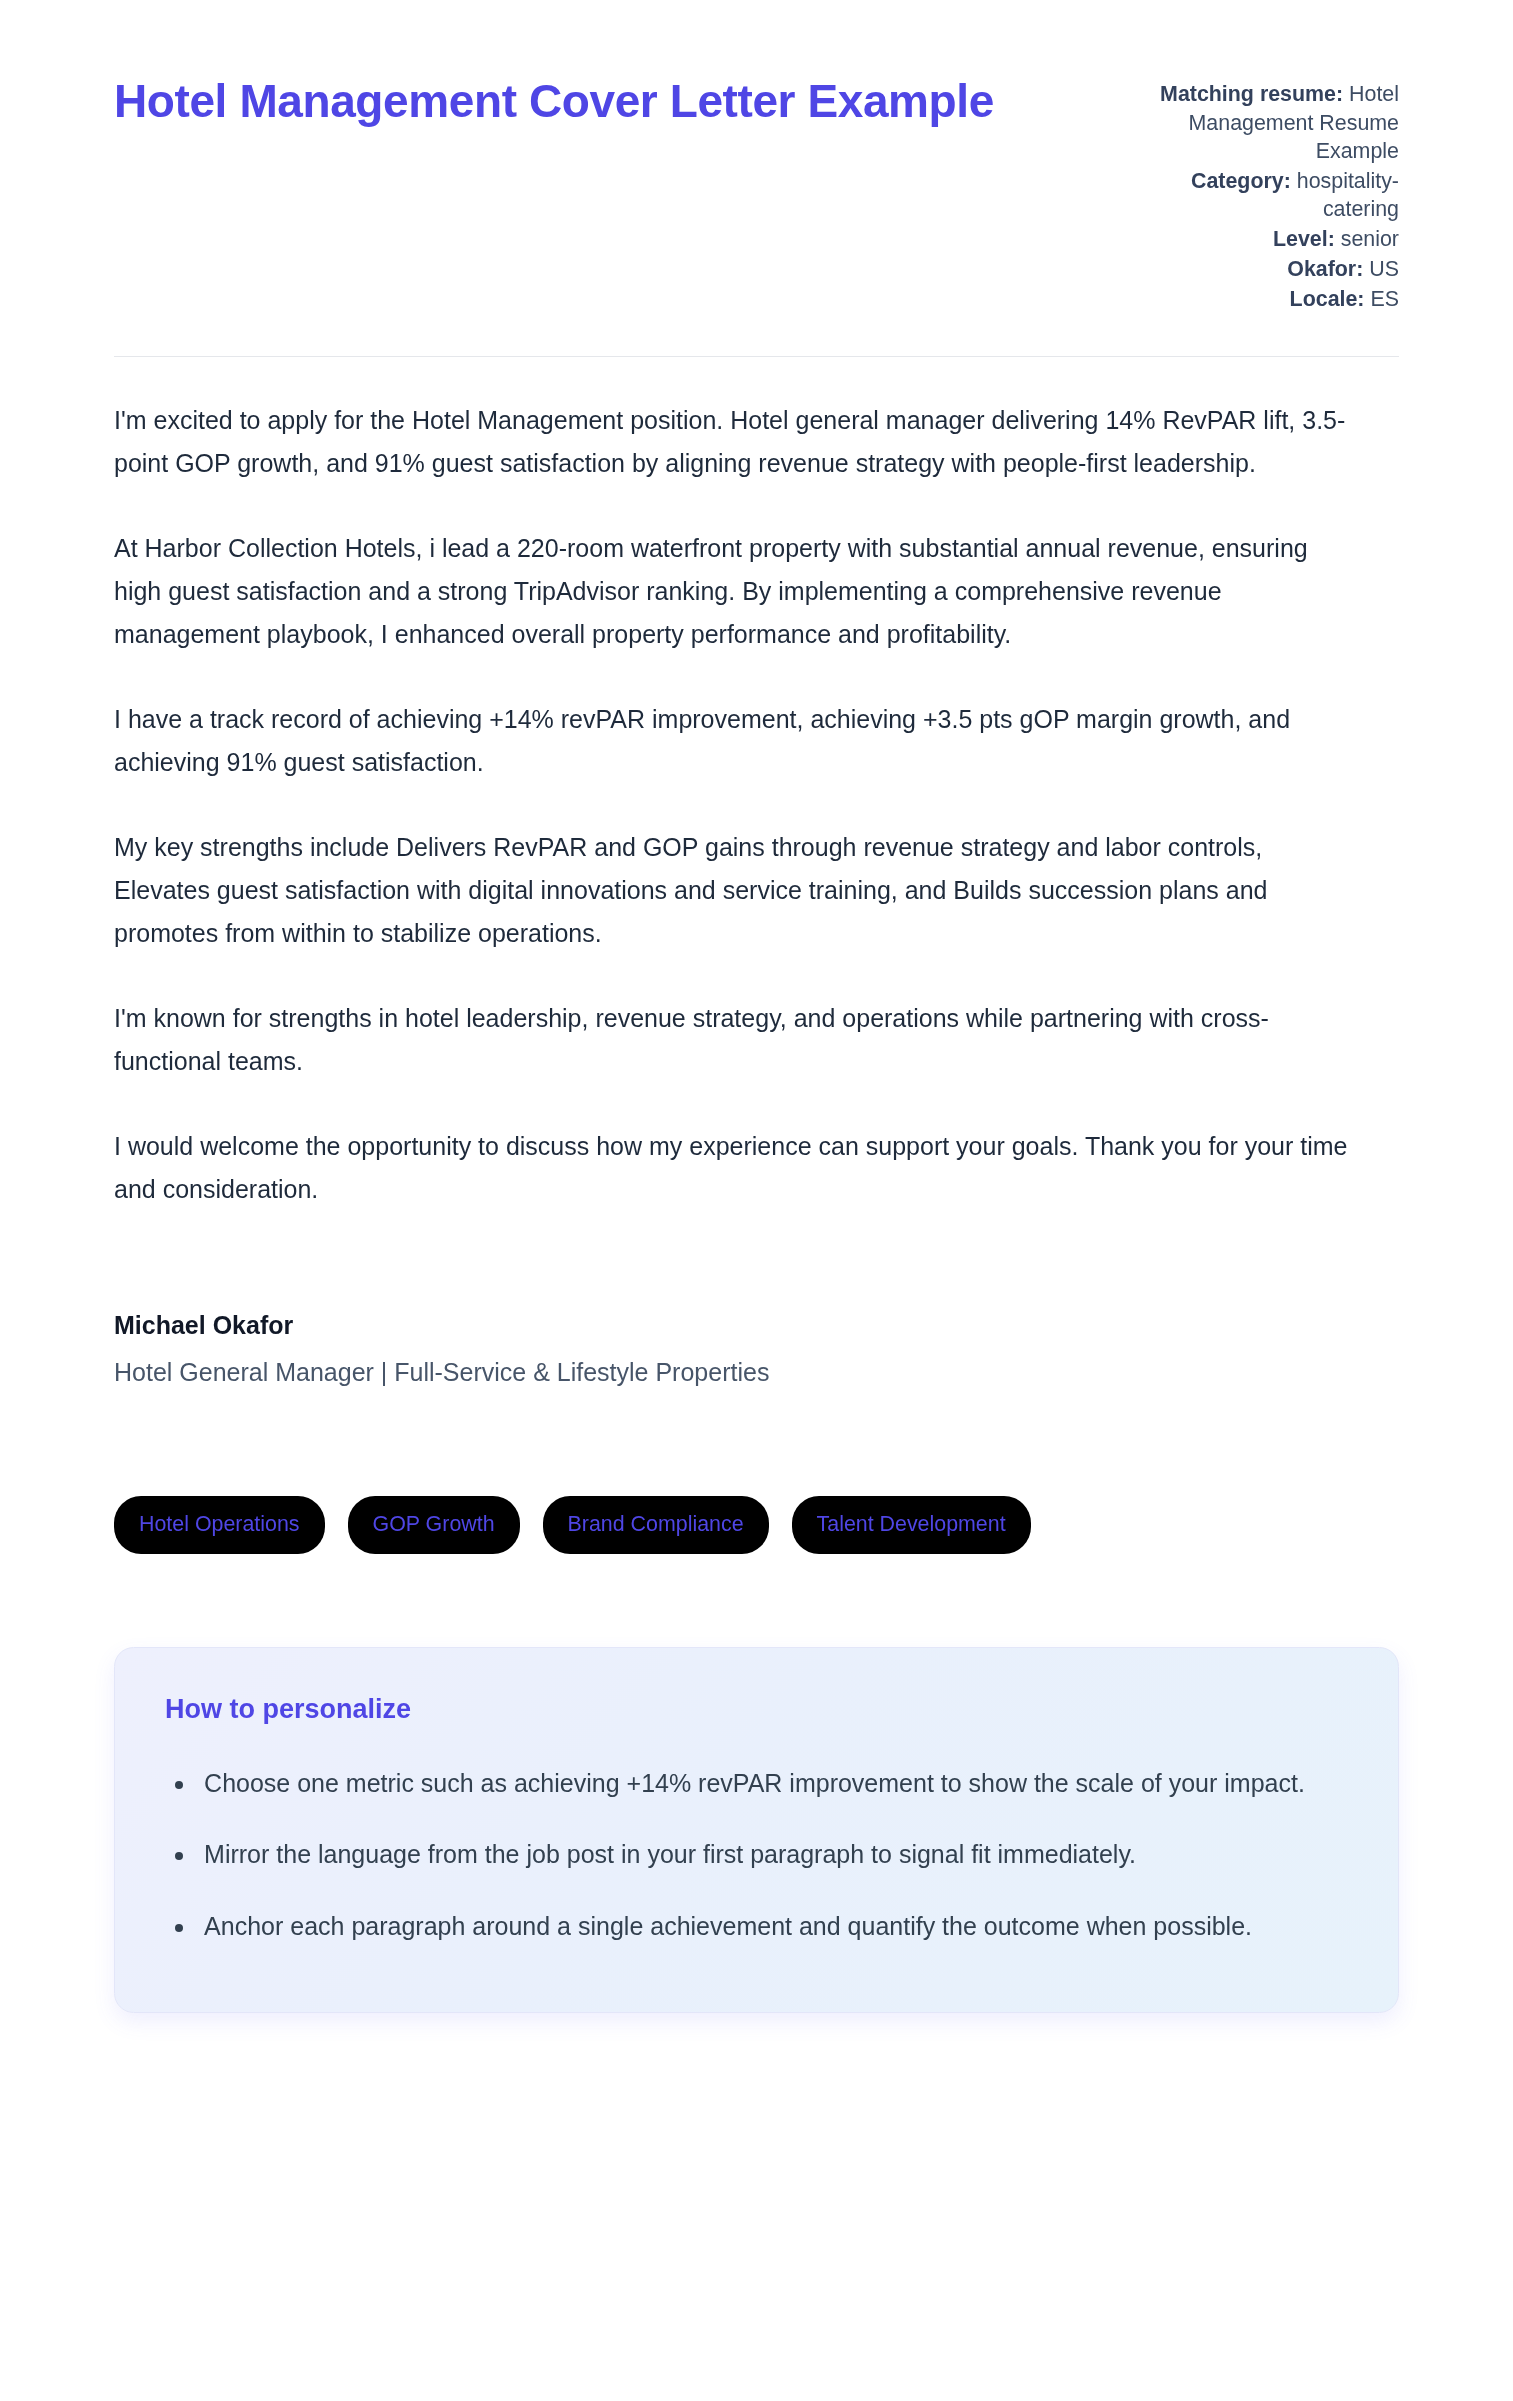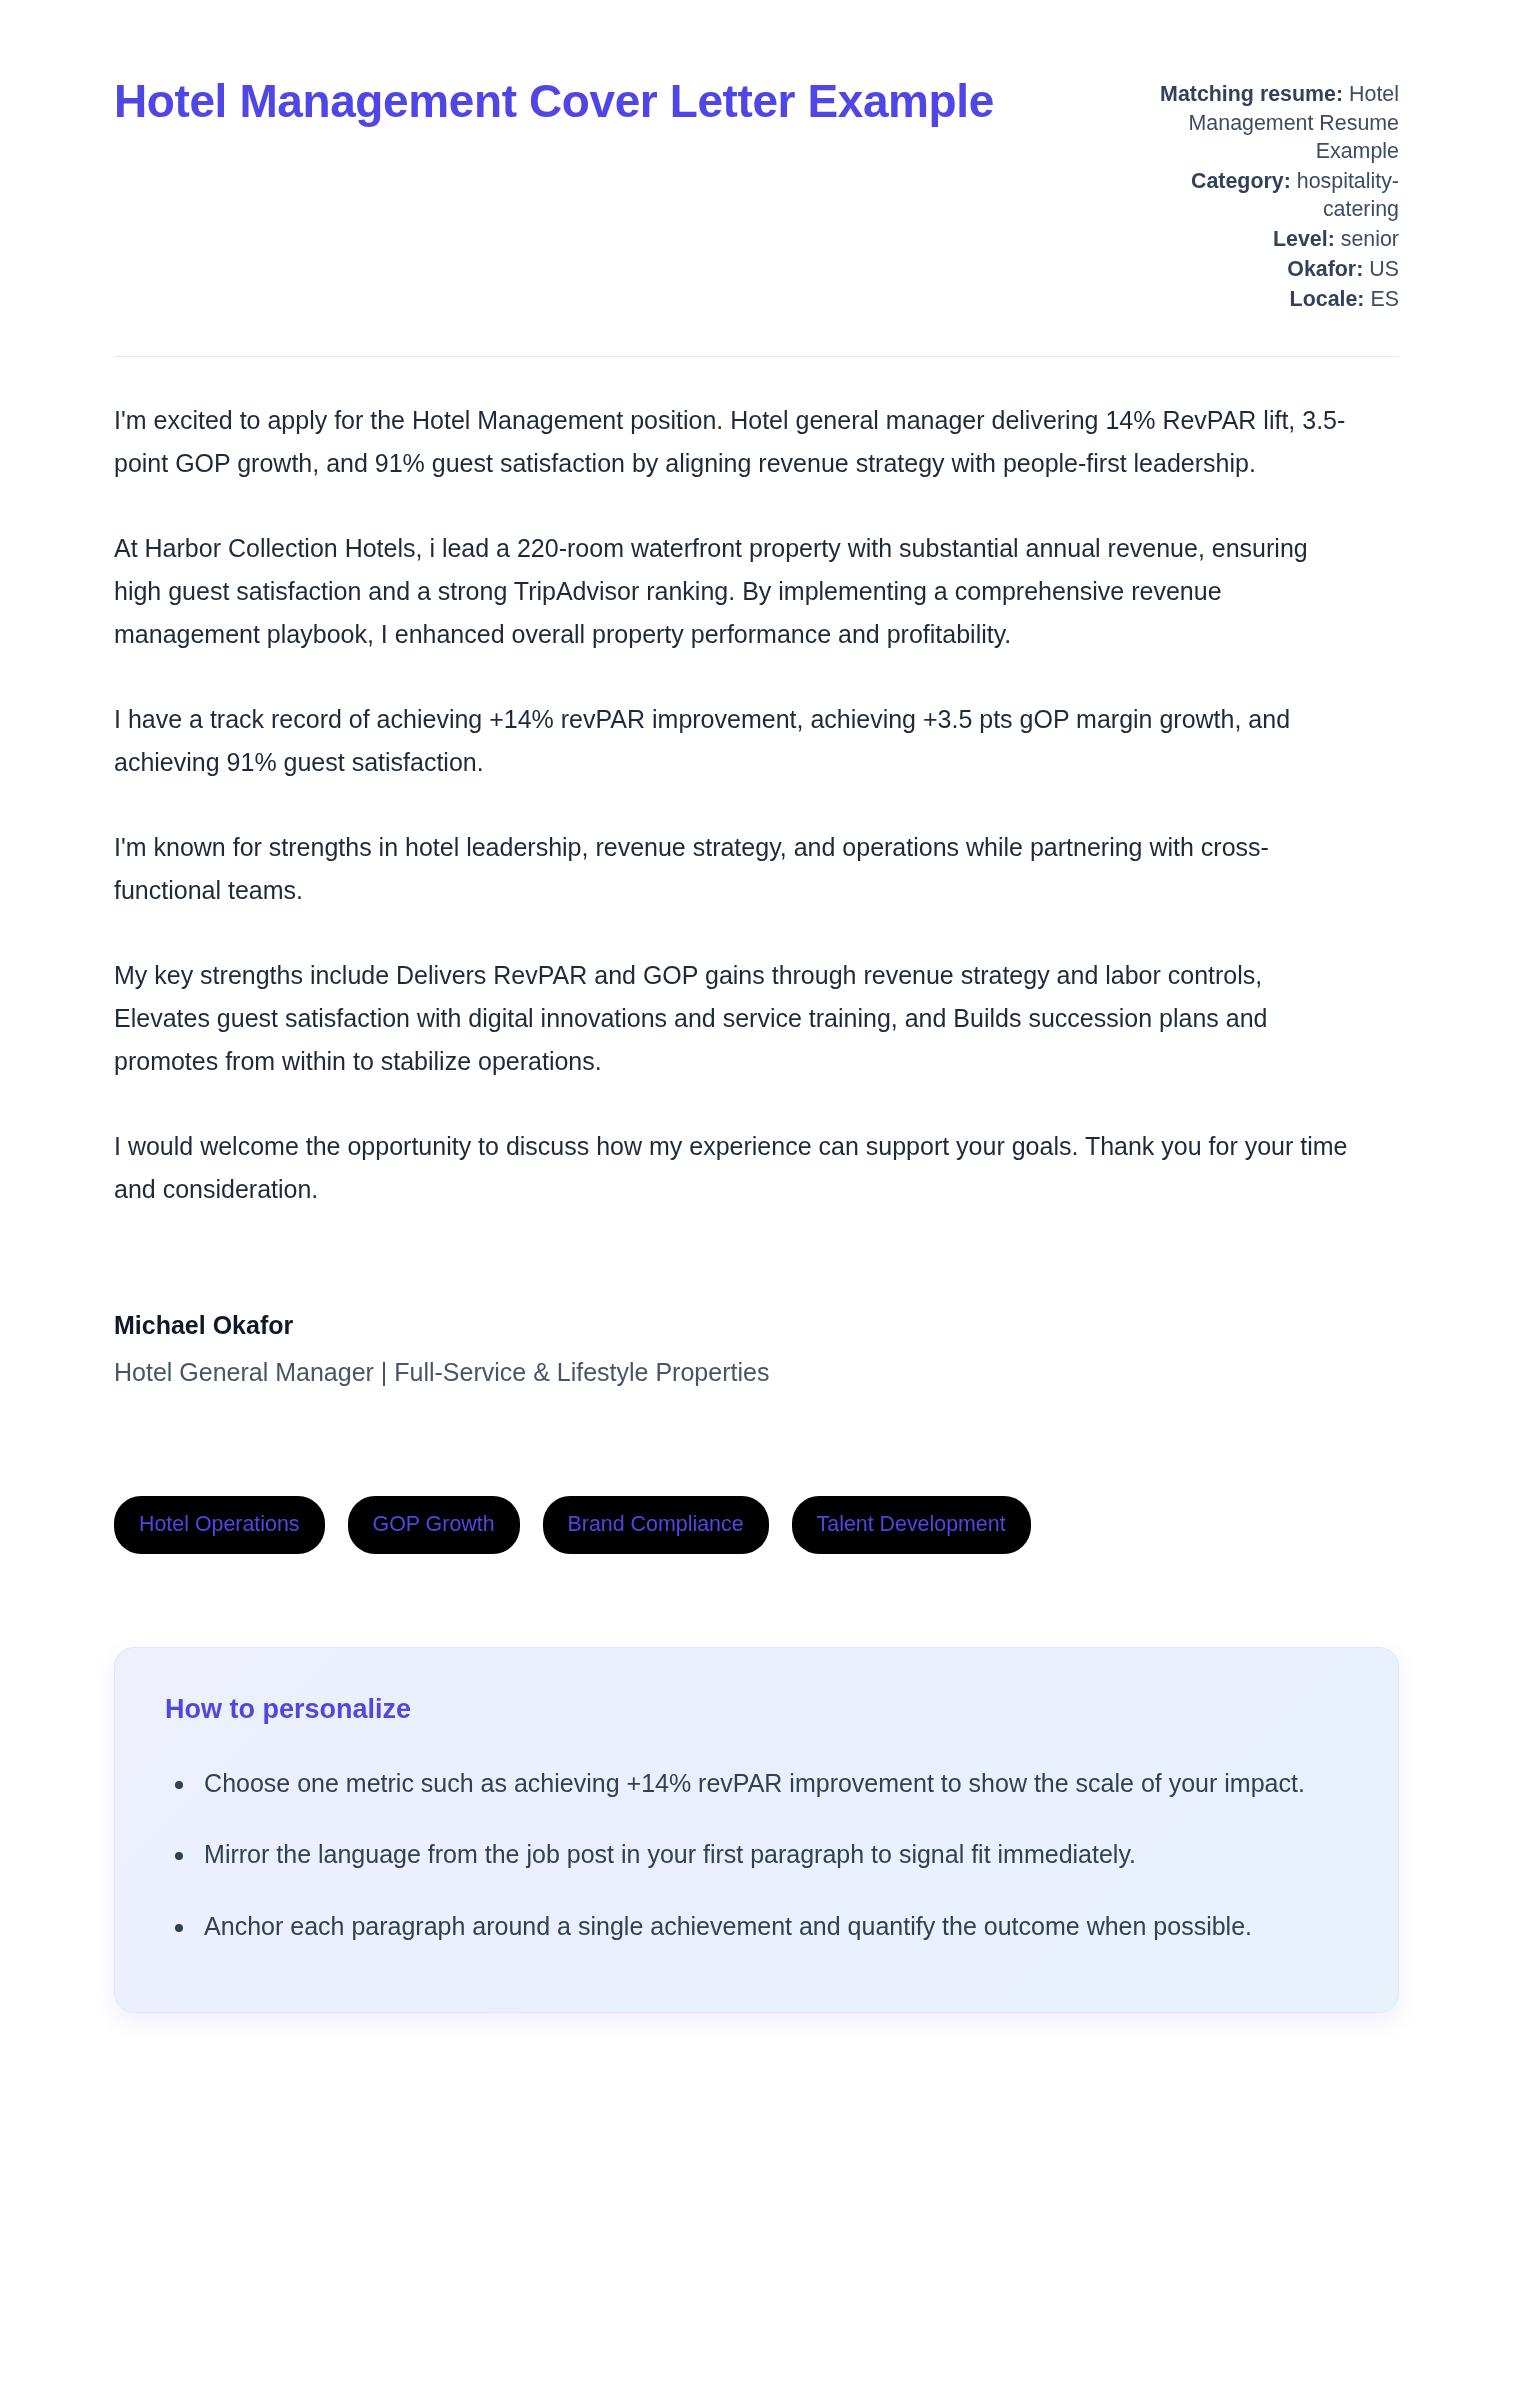--- a/index.html
+++ b/index.html
@@ -160,23 +160,23 @@
   <div>
 
     <div>
 
         <p class="letter-paragraph">I'm excited to apply for the Hotel Management position. Hotel general manager delivering 14% RevPAR lift, 3.5-point GOP growth, and 91% guest satisfaction by aligning revenue strategy with people-first leadership.</p>
 
         <p class="letter-paragraph">At Harbor Collection Hotels, i lead a 220-room waterfront property with substantial annual revenue, ensuring high guest satisfaction and a strong TripAdvisor ranking. By implementing a comprehensive revenue management playbook, I enhanced overall property performance and profitability.</p>
 
         <p class="letter-paragraph">I have a track record of achieving +14% revPAR improvement, achieving +3.5 pts gOP margin growth, and achieving 91% guest satisfaction.</p>
 
+        <p class="letter-paragraph">My key strengths include Delivers RevPAR and GOP gains through revenue strategy and labor controls, Elevates guest satisfaction with digital innovations and service training, and Builds succession plans and promotes from within to stabilize operations.</p>
+
         <p class="letter-paragraph">I'm known for strengths in hotel leadership, revenue strategy, and operations while partnering with cross-functional teams.</p>
-
-        <p class="letter-paragraph">My key strengths include Delivers RevPAR and GOP gains through revenue strategy and labor controls, Elevates guest satisfaction with digital innovations and service training, and Builds succession plans and promotes from within to stabilize operations.</p>
 
         <p class="letter-paragraph">I would welcome the opportunity to discuss how my experience can support your goals. Thank you for your time and consideration.</p>
       </div>
 
     <div class="signature-name">Michael Okafor</div>
     <div class="signature-role">Hotel General Manager | Full-Service &amp; Lifestyle Properties</div>
   </div>
 
   <div class="tags">
 

